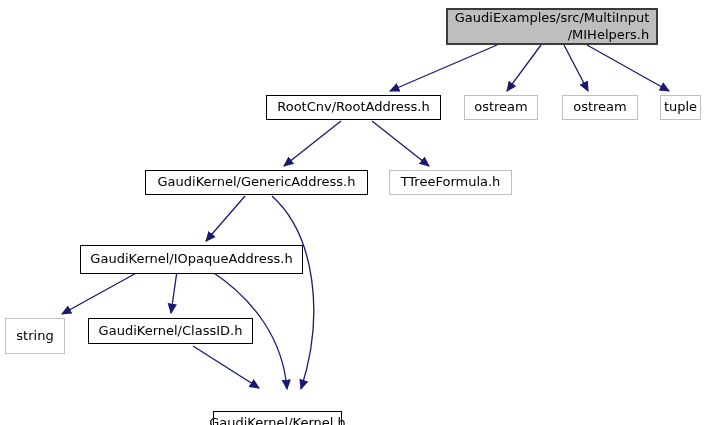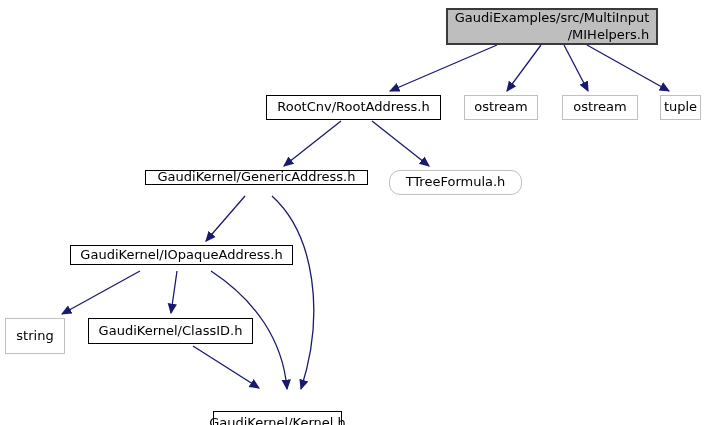--- a/index.html
+++ b/index.html
@@ -81,25 +81,25 @@
 /MIHelpers.h</div>
 
   <div class="node internal" style="left:266px; top:95px; width:175px; height:25px;">RootCnv/RootAddress.h</div>
 
   <div class="node external" style="left:464px; top:95px; width:74px; height:25px;">ostream</div>
 
   <div class="node external" style="left:562px; top:95px; width:76px; height:25px;">ostream</div>
 
   <div class="node external" style="left:660px; top:95px; width:41px; height:25px;">tuple</div>
 
-  <div class="node internal" style="left:145px; top:170px; width:223px; height:15px;">GaudiKernel/GenericAddress.h</div>
+  <div class="node internal" style="left:145px; top:170px; width:223px; height:25px;">GaudiKernel/GenericAddress.h</div>
 
-  <div class="node external" style="left:389px; top:170px; width:133px; height:25px;border-radius:11px;">TTreeFormula.h</div>
+  <div class="node external" style="left:389px; top:170px; width:123px; height:25px;">TTreeFormula.h</div>
 
-  <div class="node internal" style="left:70px; top:245px; width:223px; height:20px;">GaudiKernel/IOpaqueAddress.h</div>
+  <div class="node internal" style="left:80px; top:245px; width:223px; height:29px;">GaudiKernel/IOpaqueAddress.h</div>
 
   <div class="node external" style="left:5px; top:318px; width:60px; height:36px;">string</div>
 
   <div class="node internal" style="left:88px; top:318px; width:165px; height:26px;">GaudiKernel/ClassID.h</div>
 
   <div class="node internal" style="left:213px; top:411px; width:129px; height:25px;">GaudiKernel/Kernel.h</div>
 
 </div>
 
 </body></html>

